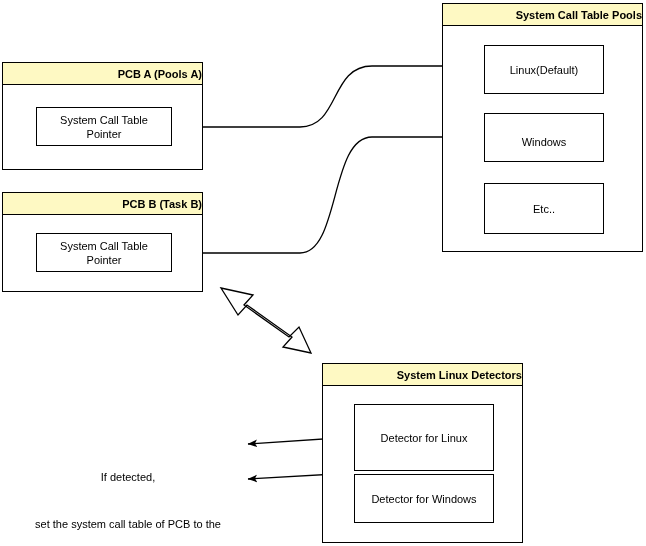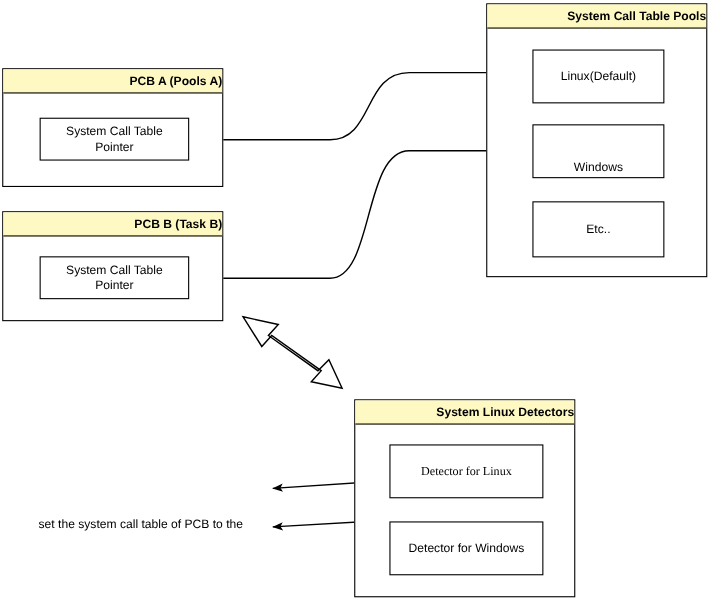--- a/index.html
+++ b/index.html
@@ -45,21 +45,21 @@
     position: absolute;
     border: 1.4px solid #000000;
     background: #ffffff;
     box-sizing: border-box;
     display: flex;
     align-items: center;
     justify-content: center;
     text-align: center;
     font-size: 11px;
     line-height: 14px;
-    padding: 2px;
+    padding: 12px;
   }
   .node-box span { display: block; }
   
   .annotation {
     position: absolute;
     font-size: 11px;
     line-height: 15.5px;
     text-align: center;
     white-space: pre;
   }
@@ -127,26 +127,27 @@
     <div class="node-box" style="left:41px; top:109px; width:120px; height:49px;align-items:flex-end;">
       <span>Windows</span>
     </div>
     <div class="node-box" style="left:41px; top:179px; width:120px; height:51px;text-align:right;">
       <span>Etc..</span>
     </div>
   </div>
 
   <div class="group-box" style="left:322px; top:363px; width:201px; height:180px;">
     <div class="group-title">System Linux Detectors</div>
-    <div class="node-box" style="left:31px; top:40px; width:140px; height:49px;font-family:Liberation Serif, serif;">
+    <div class="node-box" style="left:31px; top:40px; width:140px; height:67px;">
       <span>Detector for Linux</span>
     </div>
     <div class="node-box" style="left:31px; top:110px; width:140px; height:49px;">
       <span>Detector for Windows</span>
     </div>
   </div>
 
   <div class="annotation" style="left:18px; top:439px; width:220px;">
+    <div>If detected,</div>
     <div>set the system call table of PCB to the</div>
     
   </div>
 
 </div>
 
 </body></html>

